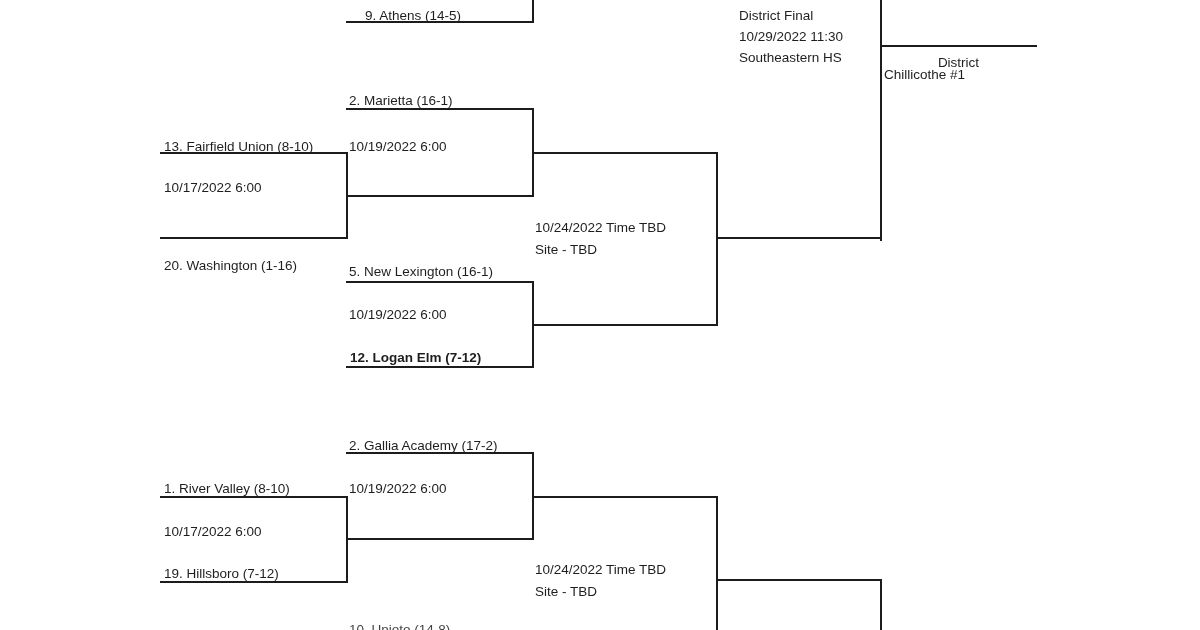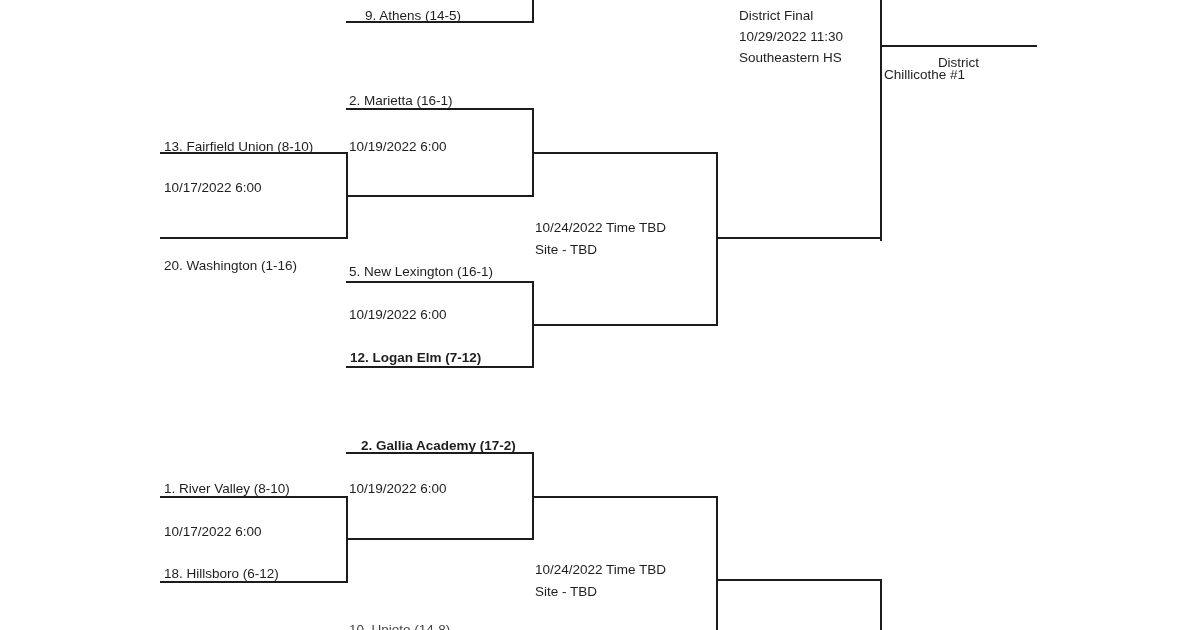--- a/index.html
+++ b/index.html
@@ -86,30 +86,30 @@
   <div class="txt" style="left:350px; top:350px;font-weight:bold;">12. Logan Elm (7-12)</div>
   <div class="hline" style="left:346px; top:366px; width:188px;"></div>
   <div class="vline" style="left:532px; top:281px; height:87px;"></div>
   <div class="hline" style="left:532px; top:324px; width:186px;"></div>
 
   <div class="vline" style="left:716px; top:152px; height:174px;"></div>
   <div class="hline" style="left:716px; top:237px; width:166px;"></div>
   <div class="txt" style="left:535px; top:220px;">10/24/2022 Time TBD</div>
   <div class="txt" style="left:535px; top:242px;">Site - TBD</div>
 
-  <div class="txt" style="left:361px; top:438px;font-weight:bold;">2. Gallia Academy (17-2)</div>
+  <div class="txt" style="left:349px; top:438px;">2. Gallia Academy (17-2)</div>
   <div class="hline" style="left:346px; top:452px; width:188px;"></div>
   <div class="txt" style="left:349px; top:481px;">10/19/2022 6:00</div>
   <div class="vline" style="left:532px; top:452px; height:88px;"></div>
   <div class="hline" style="left:532px; top:496px; width:186px;"></div>
 
   <div class="txt" style="left:164px; top:481px;">1. River Valley (8-10)</div>
   <div class="hline" style="left:160px; top:496px; width:188px;"></div>
   <div class="txt" style="left:164px; top:524px;">10/17/2022 6:00</div>
-  <div class="txt" style="left:164px; top:566px;">18. Hillsboro (6-12)</div>
+  <div class="txt" style="left:164px; top:566px;">19. Hillsboro (7-12)</div>
   <div class="hline" style="left:160px; top:581px; width:188px;"></div>
   <div class="vline" style="left:346px; top:496px; height:87px;"></div>
   <div class="hline" style="left:346px; top:538px; width:188px;"></div>
 
   <div class="vline" style="left:716px; top:496px; height:134px;"></div>
   <div class="hline" style="left:716px; top:579px; width:166px;"></div>
   <div class="vline" style="left:880px; top:579px; height:51px;"></div>
   <div class="txt" style="left:535px; top:562px;">10/24/2022 Time TBD</div>
   <div class="txt" style="left:535px; top:584px;">Site - TBD</div>
 

